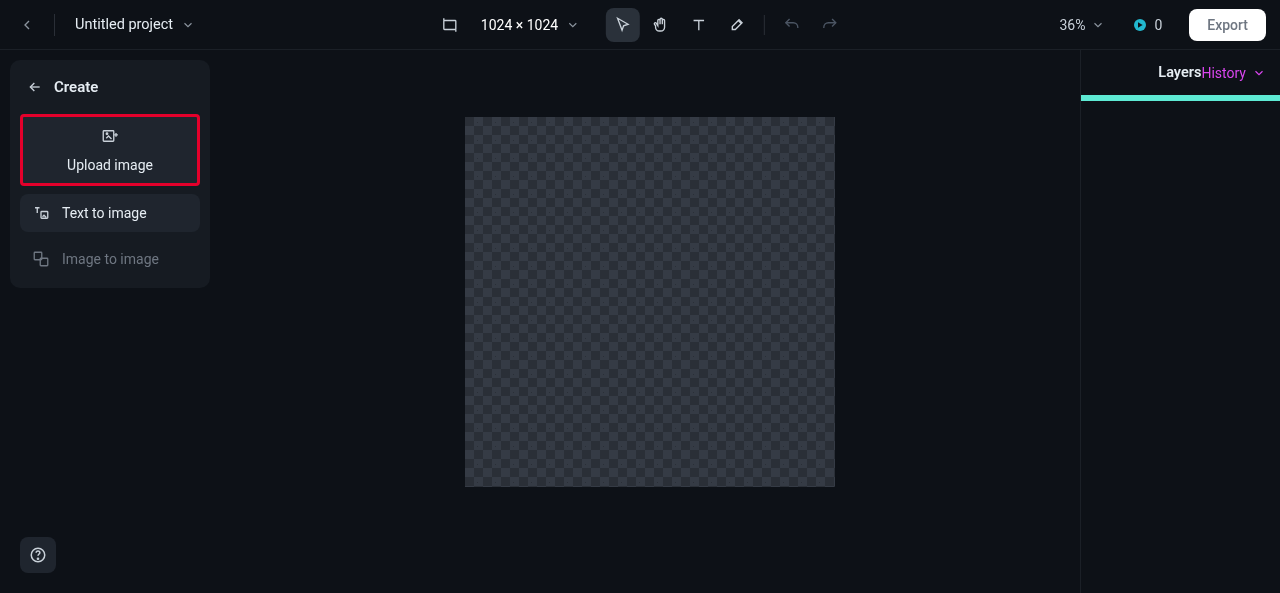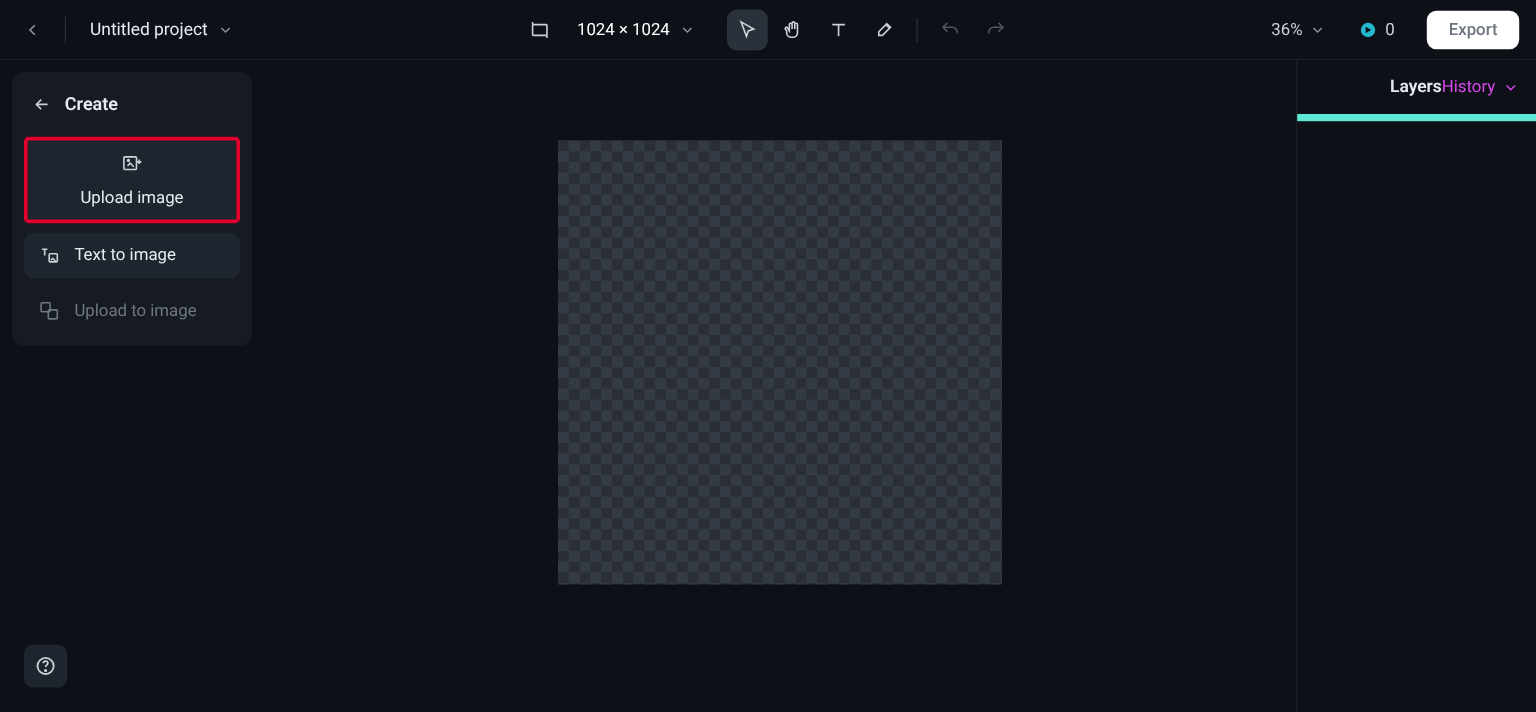--- a/index.html
+++ b/index.html
@@ -264,21 +264,21 @@
     <span>Text to image</span>
   </div>
 
   <div class="panel-item disabledItem">
     <span class="ico" style="color:#6e7681">
       <svg width="18" height="18" viewBox="0 0 24 24" fill="none" stroke="currentColor" stroke-width="1.8">
           <rect x="3" y="3" width="10" height="10" rx="1"></rect>
           <rect x="11" y="11" width="10" height="10" rx="1"></rect>
         </svg>
     </span>
-    <span>Upload to image</span>
+    <span>Image to image</span>
   </div>
 </div>
 
 <div class="canvas-wrap">
   <div class="canvas"></div>
 </div>
 
 <div class="right-panel">
   <div class="rp-header">
     <span class="rp-title">Layers</span>

